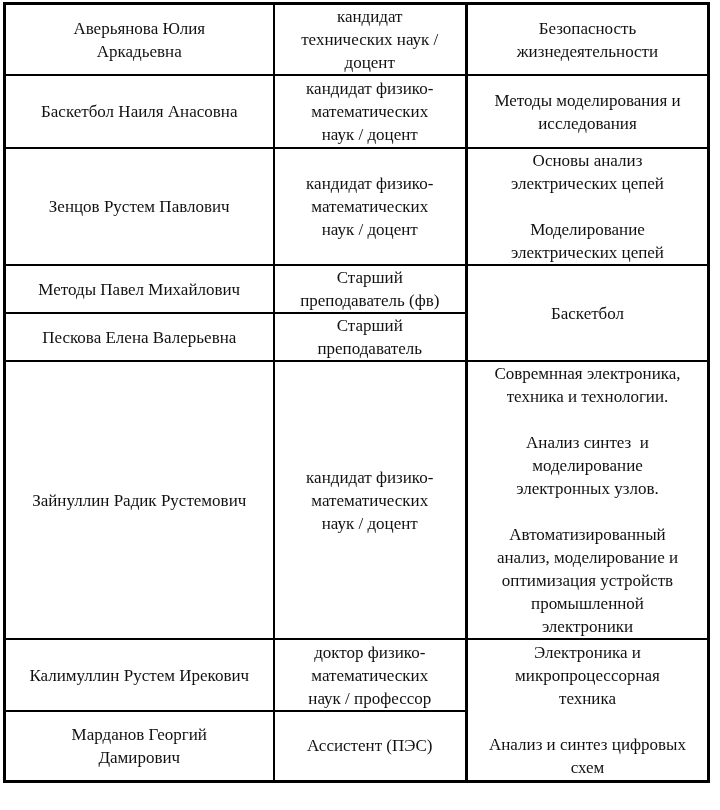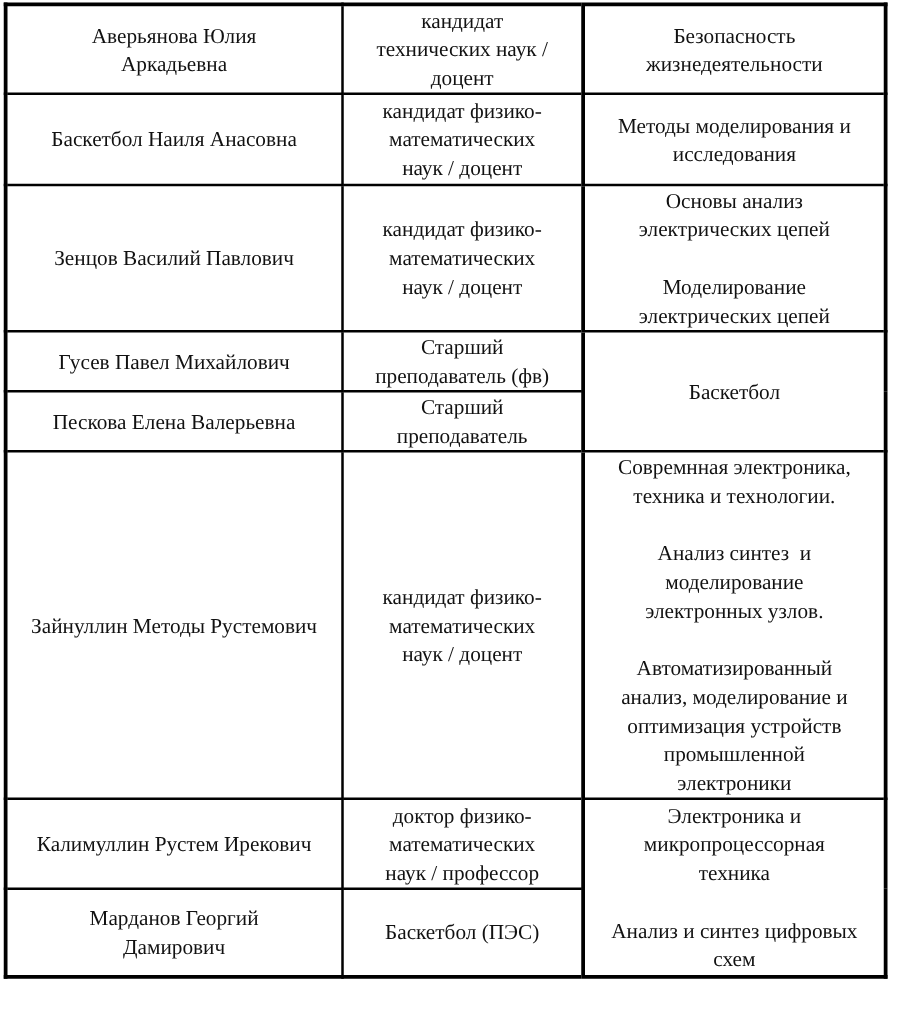--- a/index.html
+++ b/index.html
@@ -61,43 +61,43 @@
     </tr>
     <tr style="height:73px">
       <td>Баскетбол Наиля Анасовна</td>
       <td>кандидат физико-
 математических
 наук / доцент</td>
       <td class="col-subjects">Методы моделирования и
 исследования</td>
     </tr>
     <tr style="height:115px">
-      <td>Зенцов Василий Павлович</td>
+      <td>Зенцов Рустем Павлович</td>
       <td>кандидат физико-
 математических
 наук / доцент</td>
       <td class="col-subjects">Основы анализ
 электрических цепей
 
 Моделирование
 электрических цепей</td>
     </tr>
     <tr style="height:44px">
-      <td>Гусев Павел Михайлович</td>
+      <td>Методы Павел Михайлович</td>
       <td>Старший
 преподаватель (фв)</td>
       <td class="col-subjects" rowspan="2">Баскетбол</td>
     </tr>
     <tr style="height:42px">
       <td>Пескова Елена Валерьевна</td>
       <td>Старший
 преподаватель</td>
     </tr>
     <tr style="height:274px">
-      <td>Зайнуллин Методы Рустемович</td>
+      <td>Зайнуллин Радик Рустемович</td>
       <td>кандидат физико-
 математических
 наук / доцент</td>
       <td class="col-subjects">Совремнная электроника,
 техника и технологии.
 
 Анализ синтез  и
 моделирование
 электронных узлов.
 
@@ -115,16 +115,16 @@
       <td class="col-subjects" rowspan="2">Электроника и
 микропроцессорная
 техника
 
 Анализ и синтез цифровых
 схем</td>
     </tr>
     <tr style="height:70px">
       <td>Марданов Георгий
 Дамирович</td>
-      <td>Баскетбол (ПЭС)</td>
+      <td>Ассистент (ПЭС)</td>
     </tr>
   </tbody>
 </table>
 
 </body></html>

